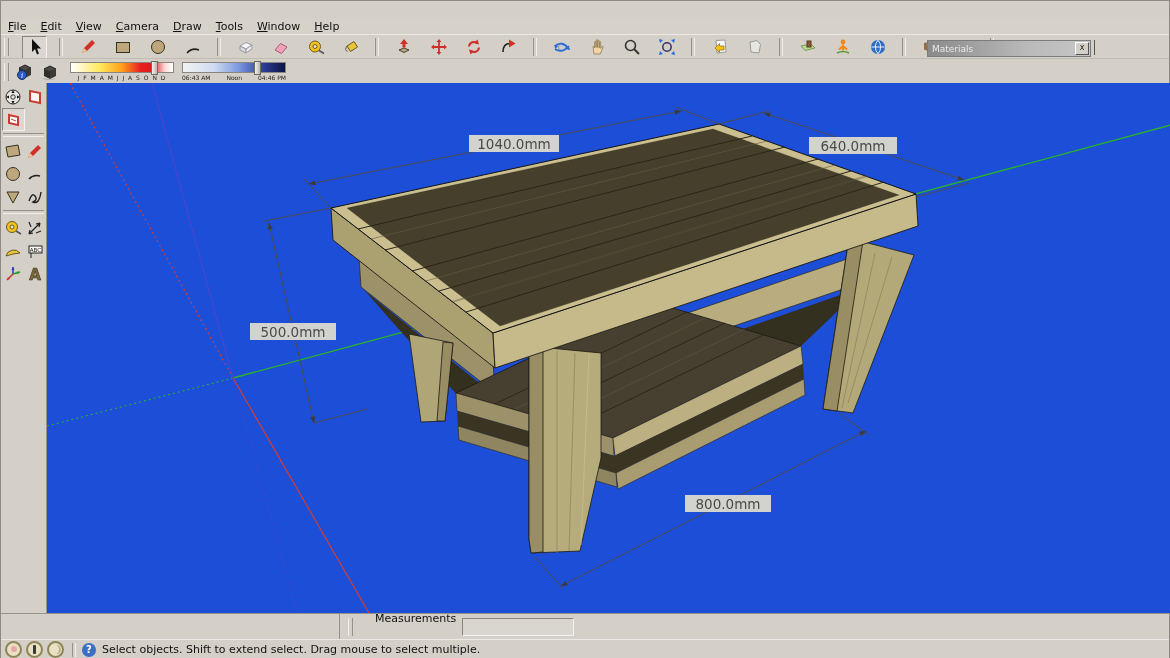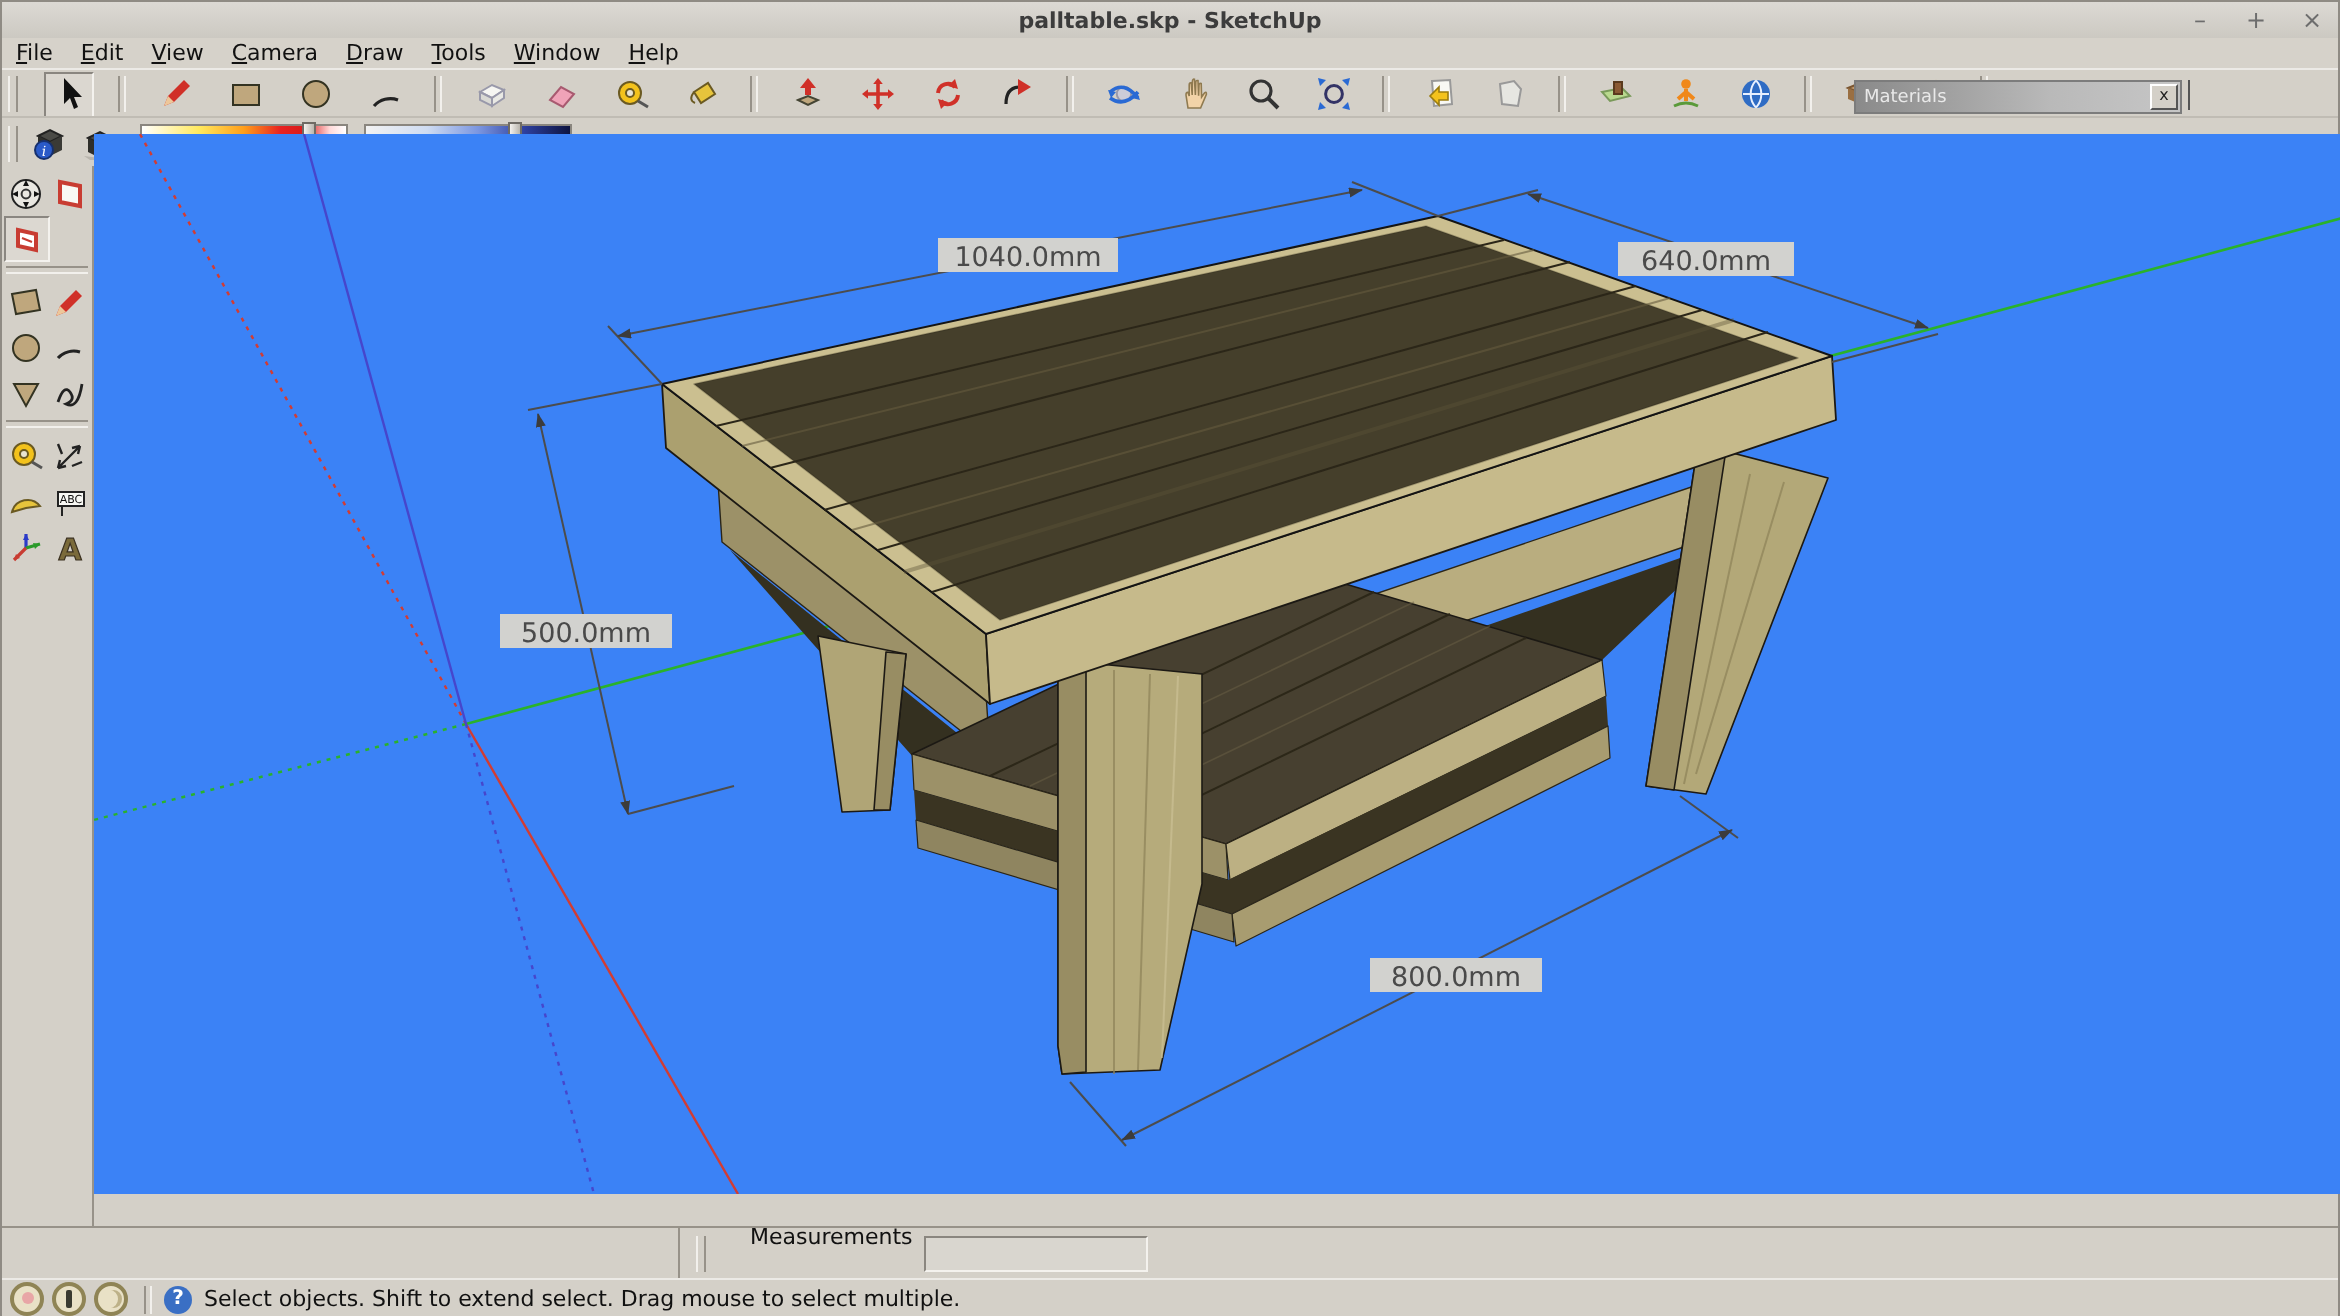--- a/index.html
+++ b/index.html
@@ -41,21 +41,21 @@
   .timefill{position:absolute;inset:0;background:linear-gradient(90deg,#f2f2f2,#cfdcf2 30%,#7b96e0 55%,#2d3f9e 78%,#0d1440);}
 
   
   .palette{position:absolute;left:0;top:82px;width:46px;height:530px;background:#d4d0c8;border-right:1px solid #979289;box-sizing:border-box;padding-top:2px;}
   .prow{display:flex;justify-content:flex-start;padding-left:1px;}
   .pbtn{width:21px;height:21px;display:flex;align-items:center;justify-content:center;border:1px solid transparent;}
   .pbtn.pressed{border:1px solid #8a8680;border-right-color:#f4f2ee;border-bottom-color:#f4f2ee;background:#dcd8d1;}
   .pdiv{height:2px;margin:2px 2px;border-top:1px solid #979289;border-bottom:1px solid #f2f0ec;}
 
   
-  .canvas{position:absolute;left:46px;top:66px;width:1124px;height:530px;background:#3b82f6;}
+  .canvas{position:absolute;left:46px;top:82px;width:1124px;height:530px;background:#1d4ed8;}
 
   
   .measurebar{position:absolute;left:0;top:612px;width:100%;height:26px;background:#d4d0c8;border-top:1px solid #979289;display:flex;align-items:center;box-sizing:border-box;}
   .mspacer{width:338px;height:100%;border-right:1px solid #979289;}
   .mgrip2{width:3px;height:18px;margin:0 4px 0 8px;border-left:1px solid #f2f0ec;border-right:1px solid #979289;}
   .mlabel{font-size:11px;color:#111;margin:0 6px 16px 18px;}
   .minput{width:104px;height:16px;background:#d9d6cf;border:1px solid #8a867f;border-right-color:#f4f2ee;border-bottom-color:#f4f2ee;font-size:11px;padding:0 3px;font-family:"DejaVu Sans",sans-serif;}
 
   
   .statusbar{position:absolute;left:0;top:638px;width:100%;height:20px;background:#d4d0c8;border-top:1px solid #eceae6;display:flex;align-items:center;padding-left:4px;box-sizing:border-box;}
@@ -65,28 +65,20 @@
   .scircle .moon{position:absolute;left:4px;top:2px;width:8px;height:9px;border-radius:50%;box-shadow:-2px 0 0 0 #bdb188 inset;}
   .ssep{width:2px;height:14px;margin:0 6px 0 4px;border-left:1px solid #979289;border-right:1px solid #f2f0ec;}
   .helpc{width:14px;height:14px;border-radius:50%;background:#3a6fc4;color:#fff;font-size:10px;font-weight:bold;text-align:center;line-height:14px;margin-right:6px;}
   .smsg{font-size:11px;color:#111;}
 </style>
 </head>
 <body>
 
 <div class="win">
 
-  <div class="titlebar">
-    <span class="title">palltable.skp - SketchUp</span>
-    <span class="winbtns">
-      <span class="winbtn">–</span>
-      <span class="winbtn">+</span>
-      <span class="winbtn">×</span>
-    </span>
-  </div>
 
   <div class="menubar">
     <span class="menuitem"><u>F</u>ile</span>
     <span class="menuitem"><u>E</u>dit</span>
     <span class="menuitem"><u>V</u>iew</span>
     <span class="menuitem"><u>C</u>amera</span>
     <span class="menuitem"><u>D</u>raw</span>
     <span class="menuitem"><u>T</u>ools</span>
     <span class="menuitem"><u>W</u>indow</span>
     <span class="menuitem"><u>H</u>elp</span>

